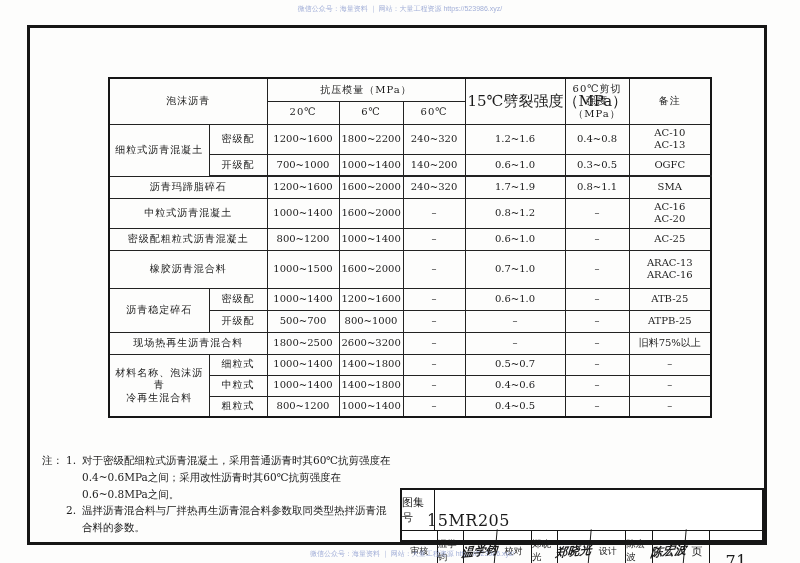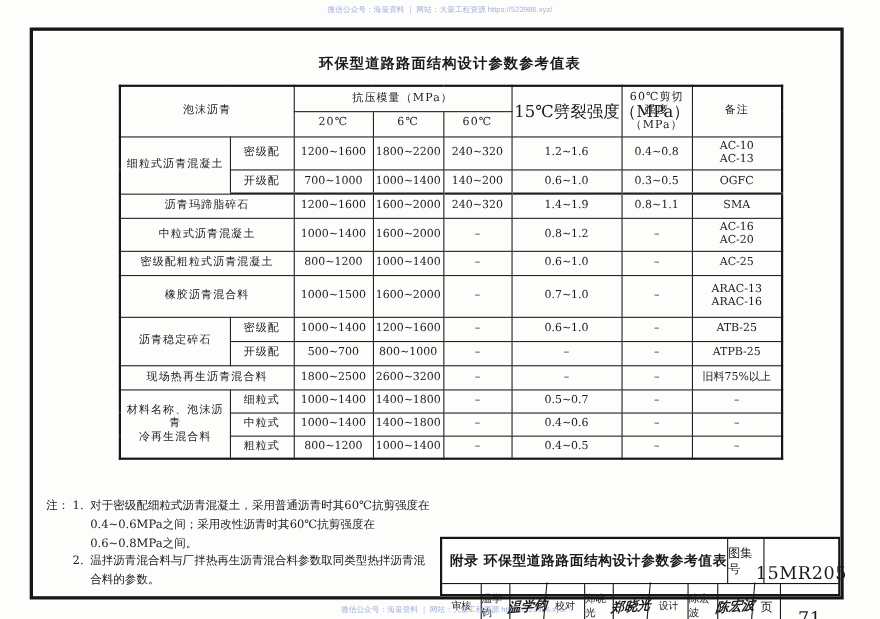--- a/index.html
+++ b/index.html
@@ -57,21 +57,20 @@
 </style>
 </head>
 <body>
 
 <div class="stage">
 
   <div class="watermark wm-top">微信公众号：海量资料 ｜ 网站：大量工程资源 https://523986.xyz/</div>
 
   <div class="sheet-frame"></div>
 
-  <div class="doc-title">环保型道路路面结构设计参数参考值表</div>
 
   <table class="params">
     <colgroup>
       <col style="width:100px">
         <col style="width:58px">
         <col style="width:72px">
         <col style="width:64px">
       <col style="width:62px">
         <col style="width:100px">
         <col style="width:64px">
@@ -111,21 +110,21 @@
         <td class="num">140~200</td>
         <td class="num">0.6~1.0</td>
         <td class="num">0.3~0.5</td>
         <td class="num">OGFC</td>
       </tr>
       <tr class="h22">
         <td colspan="2" class="cjk">沥青玛蹄脂碎石</td>
         <td class="num">1200~1600</td>
         <td class="num">1600~2000</td>
         <td class="num">240~320</td>
-        <td class="num">1.4~1.9</td>
+        <td class="num">1.7~1.9</td>
         <td class="num">0.8~1.1</td>
         <td class="num">SMA</td>
       </tr>
       <tr class="h30">
         <td colspan="2" class="cjk">中粒式沥青混凝土</td>
         <td class="num">1000~1400</td>
         <td class="num">1600~2000</td>
         <td class="num">–</td>
         <td class="num">0.8~1.2</td>
         <td class="num">–</td>
@@ -220,21 +219,20 @@
       </div>
       <div class="note-item">
         <span class="note-num">2.</span>
         <span class="note-text">温拌沥青混合料与厂拌热再生沥青混合料参数取同类型热拌沥青混合料的参数。</span>
       </div>
     </div>
   </div>
 
   <div class="titleblock">
     <div class="tb-row1">
-      <div class="tb-cell tb-appendix">附录  环保型道路路面结构设计参数参考值表</div>
       <div class="tb-cell tb-w33">图集号</div>
       <div class="tb-cell tb-w67">15MR205</div>
     </div>
     <div class="tb-row2">
       <div class="tb-cell tb-label">审核</div>
       <div class="tb-cell tb-name">温学钧</div>
       <div class="tb-sig">温学钧</div>
       <div class="tb-cell tb-label">校对</div>
       <div class="tb-cell tb-name">郑晓光</div>
       <div class="tb-sig">郑晓光</div>

